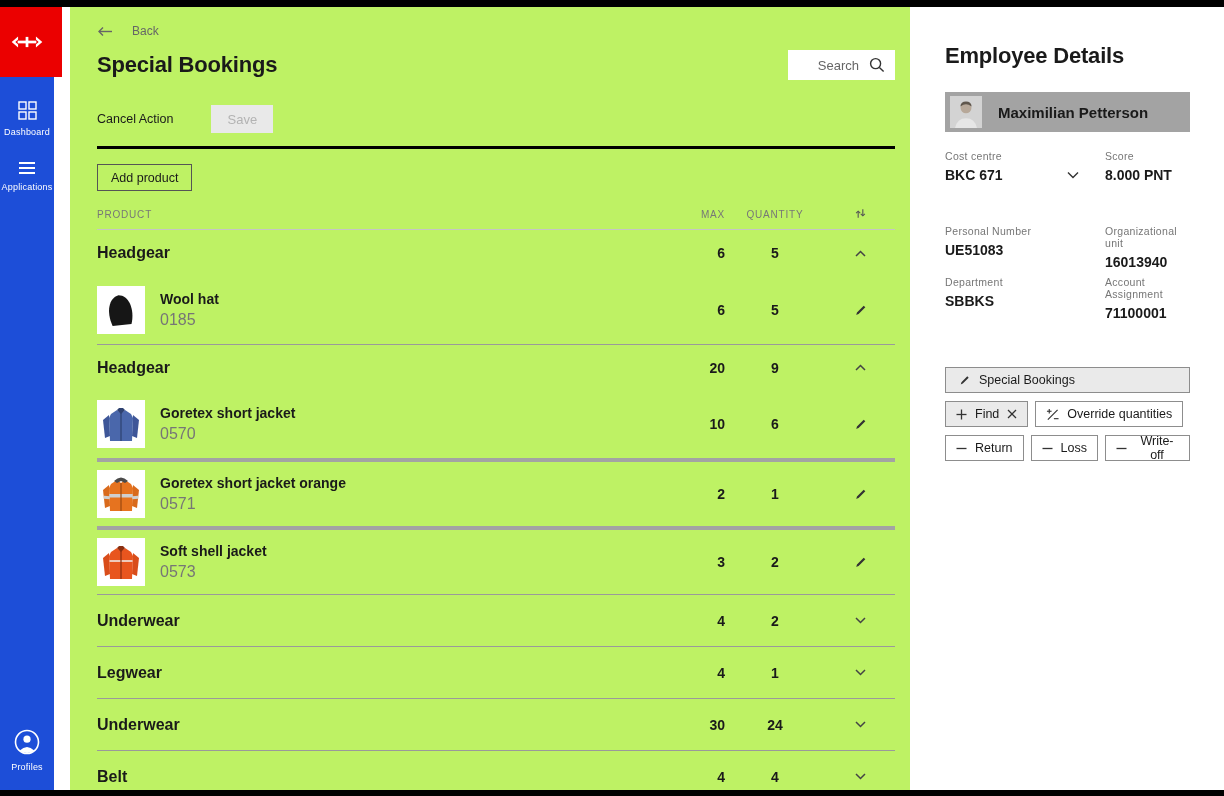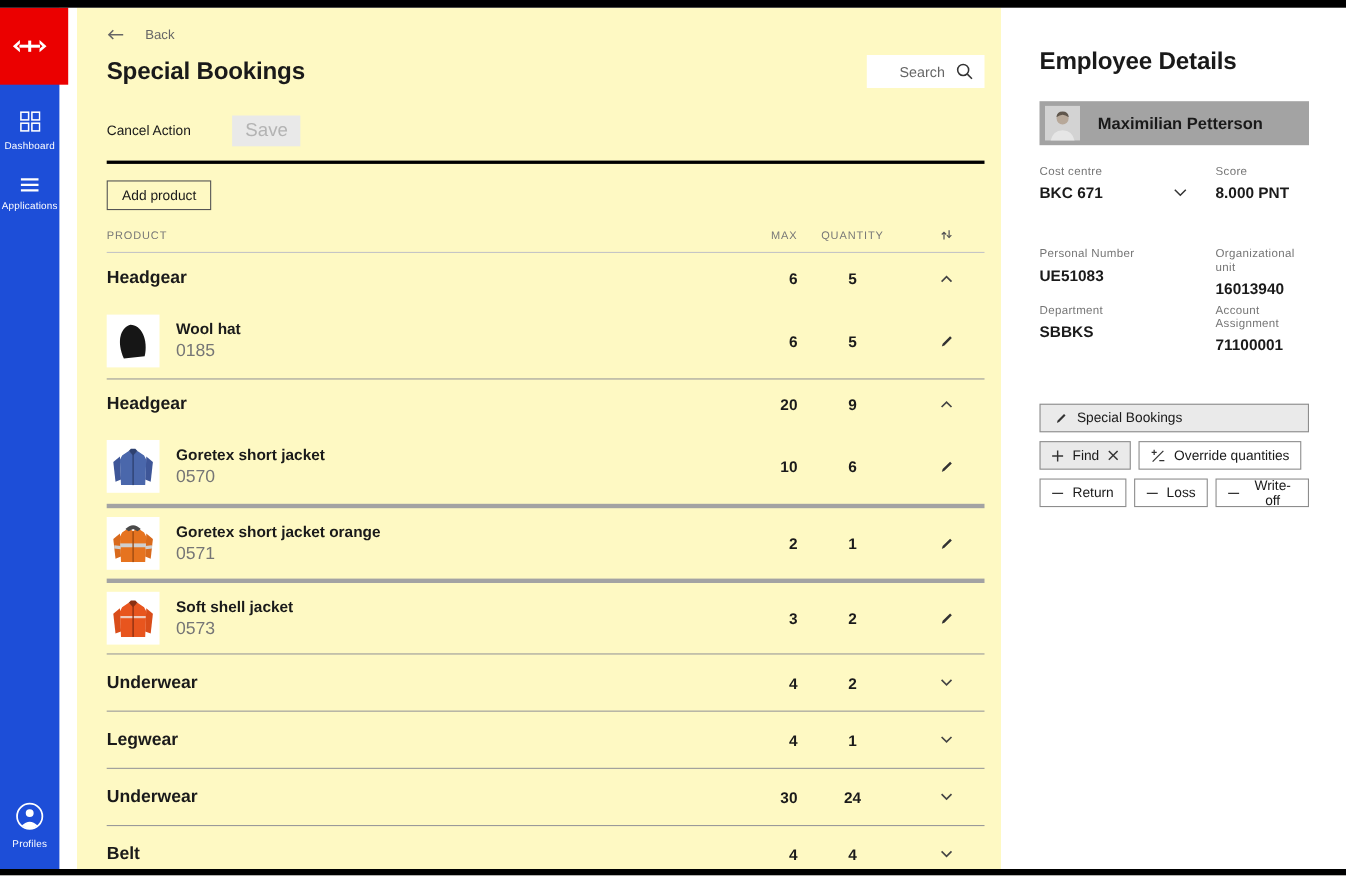--- a/index.html
+++ b/index.html
@@ -9,32 +9,32 @@
   .bottombar { position:absolute; bottom:0; left:0; right:0; height:6px; background:#000; z-index:10; }
 
   
   .sidebar { position:absolute; left:0; top:7px; bottom:6px; width:54px; background:#1d4ed8; display:flex; flex-direction:column; align-items:center; }
   .logo { width:70px; height:70px; background:#eb0000; display:flex; align-items:center; justify-content:center; cursor:pointer; flex:0 0 auto; }
   .nav-item { margin-top:24px; display:flex; flex-direction:column; align-items:center; gap:7px; color:#fff; font-size:9px; cursor:pointer; text-align:center; }
   .nav-item.profiles { margin-top:auto; margin-bottom:18px; }
   .nav-label { letter-spacing:0.2px; }
 
   
-  .main { position:absolute; left:70px; top:7px; bottom:6px; width:840px; background:#fef9c3; padding:15px 15px 0 27px; overflow:hidden; }
+  .main { position:absolute; left:70px; top:7px; bottom:6px; width:840px; background:#bef264; padding:15px 15px 0 27px; overflow:hidden; }
   .back-row { display:flex; align-items:center; gap:19px; color:#666; font-size:12px; cursor:pointer; height:18px; }
   .title-row { display:flex; justify-content:space-between; align-items:center; margin-top:8px; height:34px; }
   .page-title { font-size:22px; font-weight:700; color:#1a1a1a; letter-spacing:-0.2px; }
   .search-box { background:#fff; height:30px; width:107px; display:flex; align-items:center; justify-content:flex-end; padding:0 10px; gap:10px; cursor:text; }
   .search-box input { border:none; outline:none; width:60px; font-size:13px; color:#333; text-align:right; background:transparent; font-family:"Liberation Sans", sans-serif; }
   .search-box input::placeholder { color:#666; opacity:1; }
 
   .section-head { margin-top:23px; display:flex; align-items:center; border-bottom:3px solid #000; padding-bottom:13px; }
   .section-title { flex:1; font-size:17px; font-weight:700; color:#1a1a1a; }
   .cancel-link { font-size:12.5px; color:#1a1a1a; margin-right:38px; cursor:pointer; }
-  .save-btn { width:62px; height:28px; background:#e9e9e9; color:#b3b3b3; font-size:17px; border:none; font-family:"Liberation Sans", sans-serif; }
+  .save-btn { width:62px; height:28px; background:#e9e9e9; color:#b3b3b3; font-size:13px; border:none; font-family:"Liberation Sans", sans-serif; }
 
   .add-btn { margin-top:15px; height:27px; padding:0 13px; background:transparent; border:1px solid #555; font-size:12.5px; color:#1a1a1a; cursor:pointer; font-family:"Liberation Sans", sans-serif; }
 
   .thead { display:flex; align-items:flex-end; margin-top:16px; padding-bottom:9px; border-bottom:1px solid #c5c5c5; color:#777; font-size:10px; letter-spacing:0.8px; }
   .c-prod { flex:1; display:flex; align-items:center; min-width:0; }
   .c-max  { width:60px; text-align:right; flex:0 0 auto; }
   .c-qty  { width:100px; text-align:center; flex:0 0 auto; }
   .c-act  { width:70px; display:flex; justify-content:center; align-items:center; flex:0 0 auto; }
 
   .trow { display:flex; align-items:center; }

